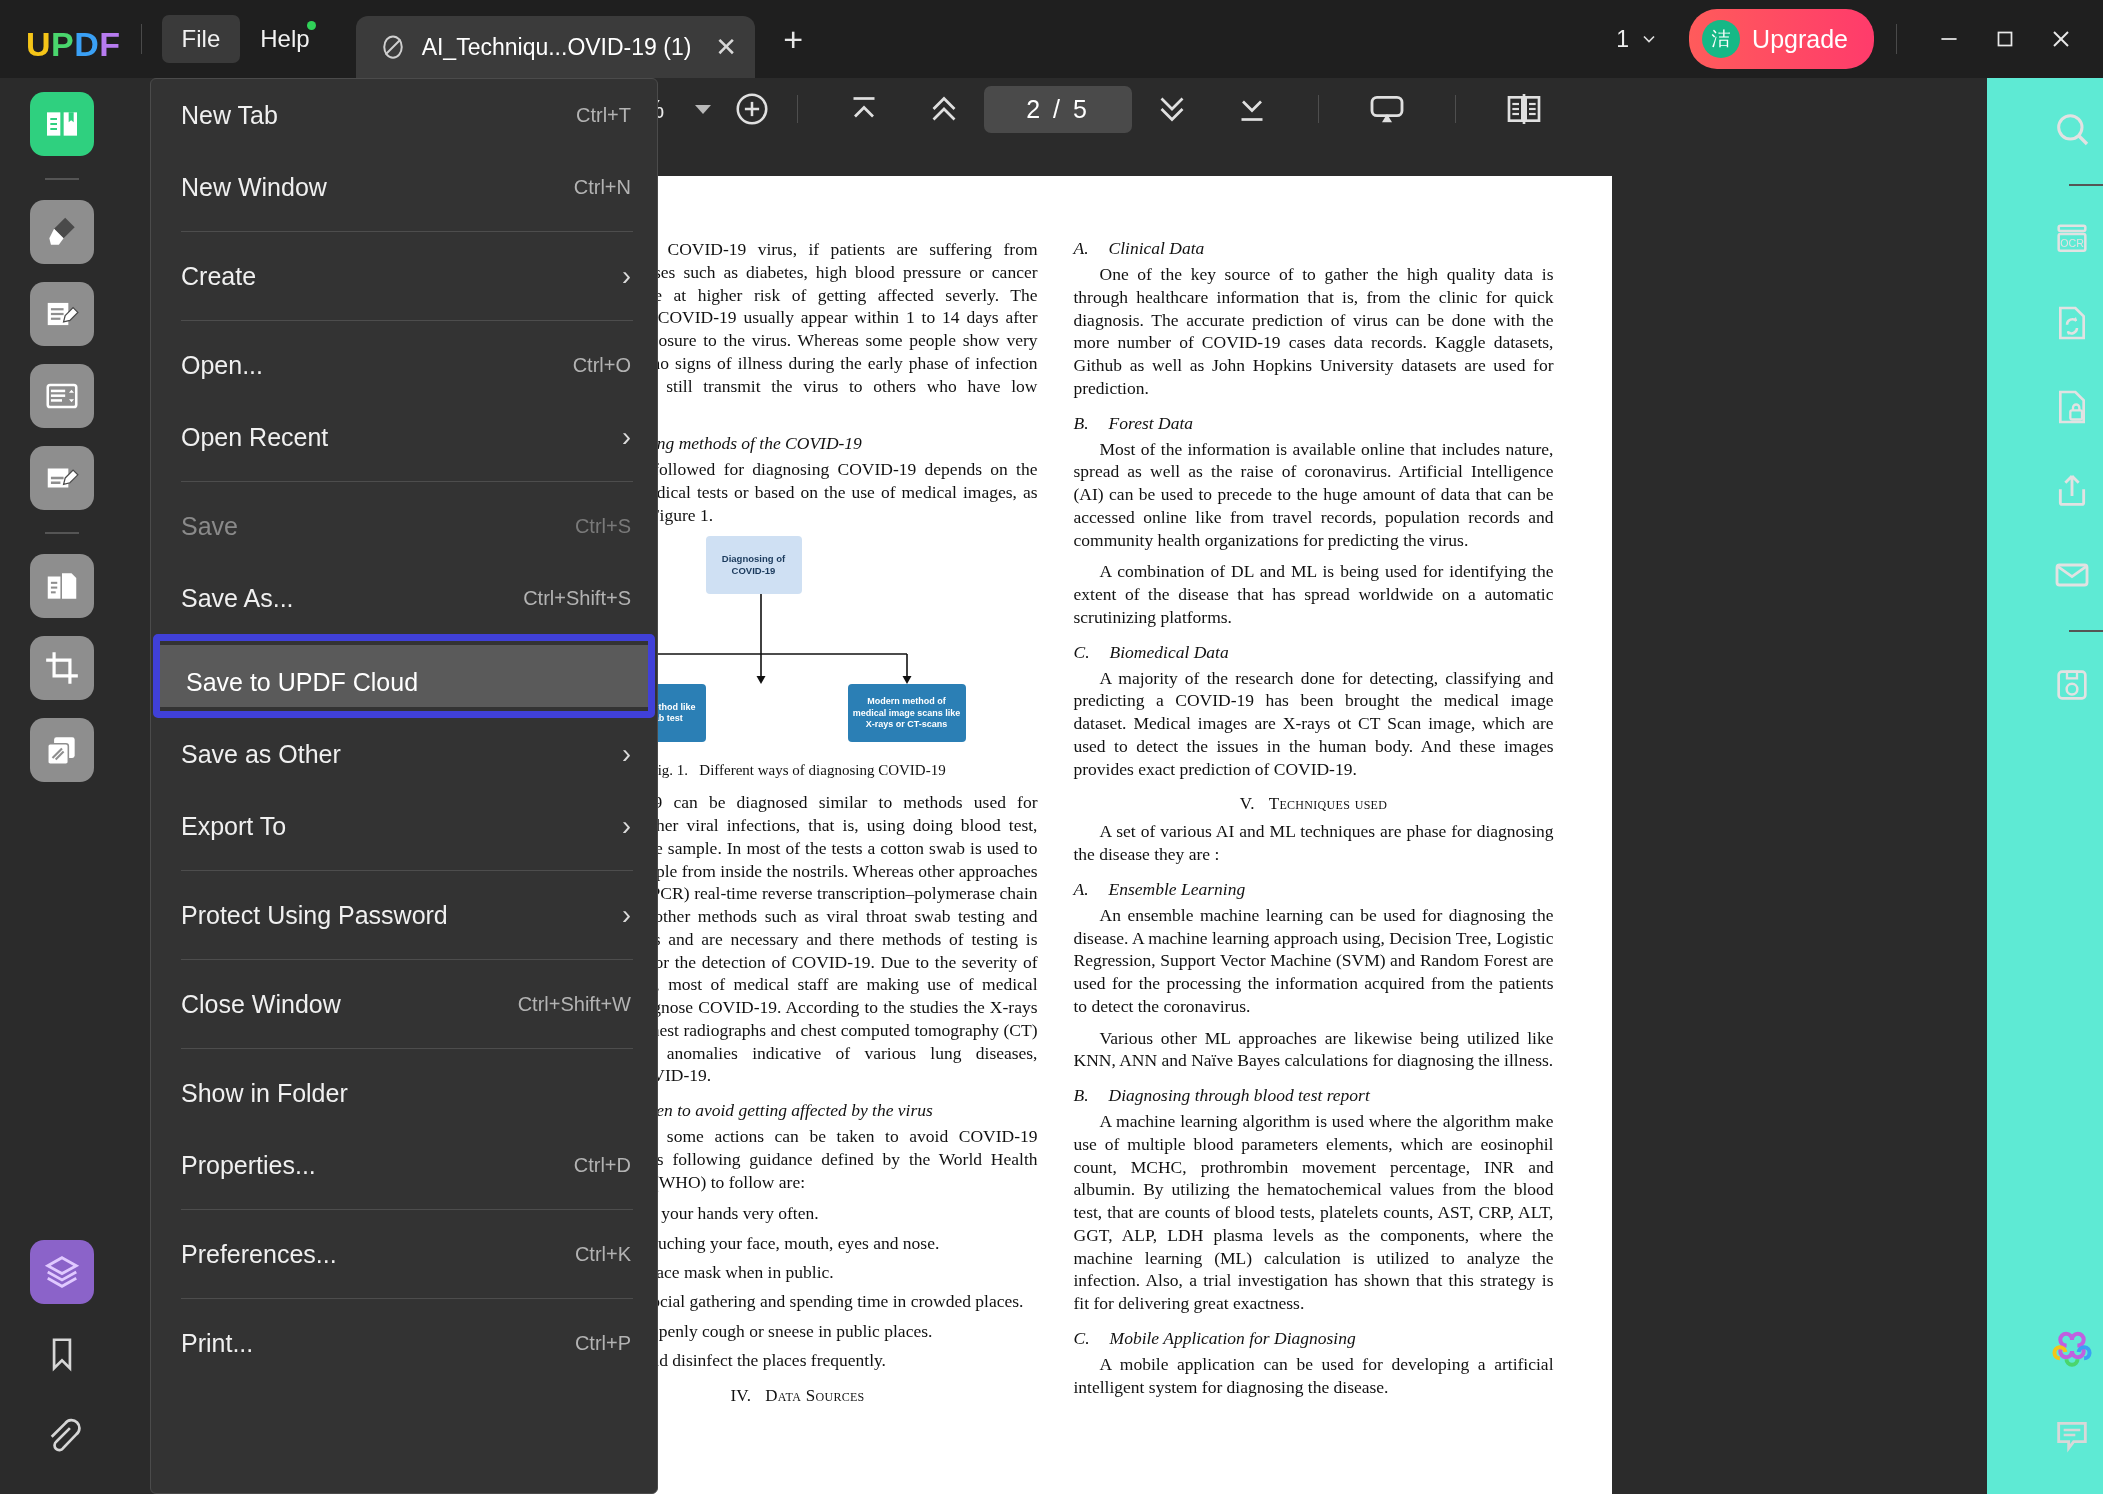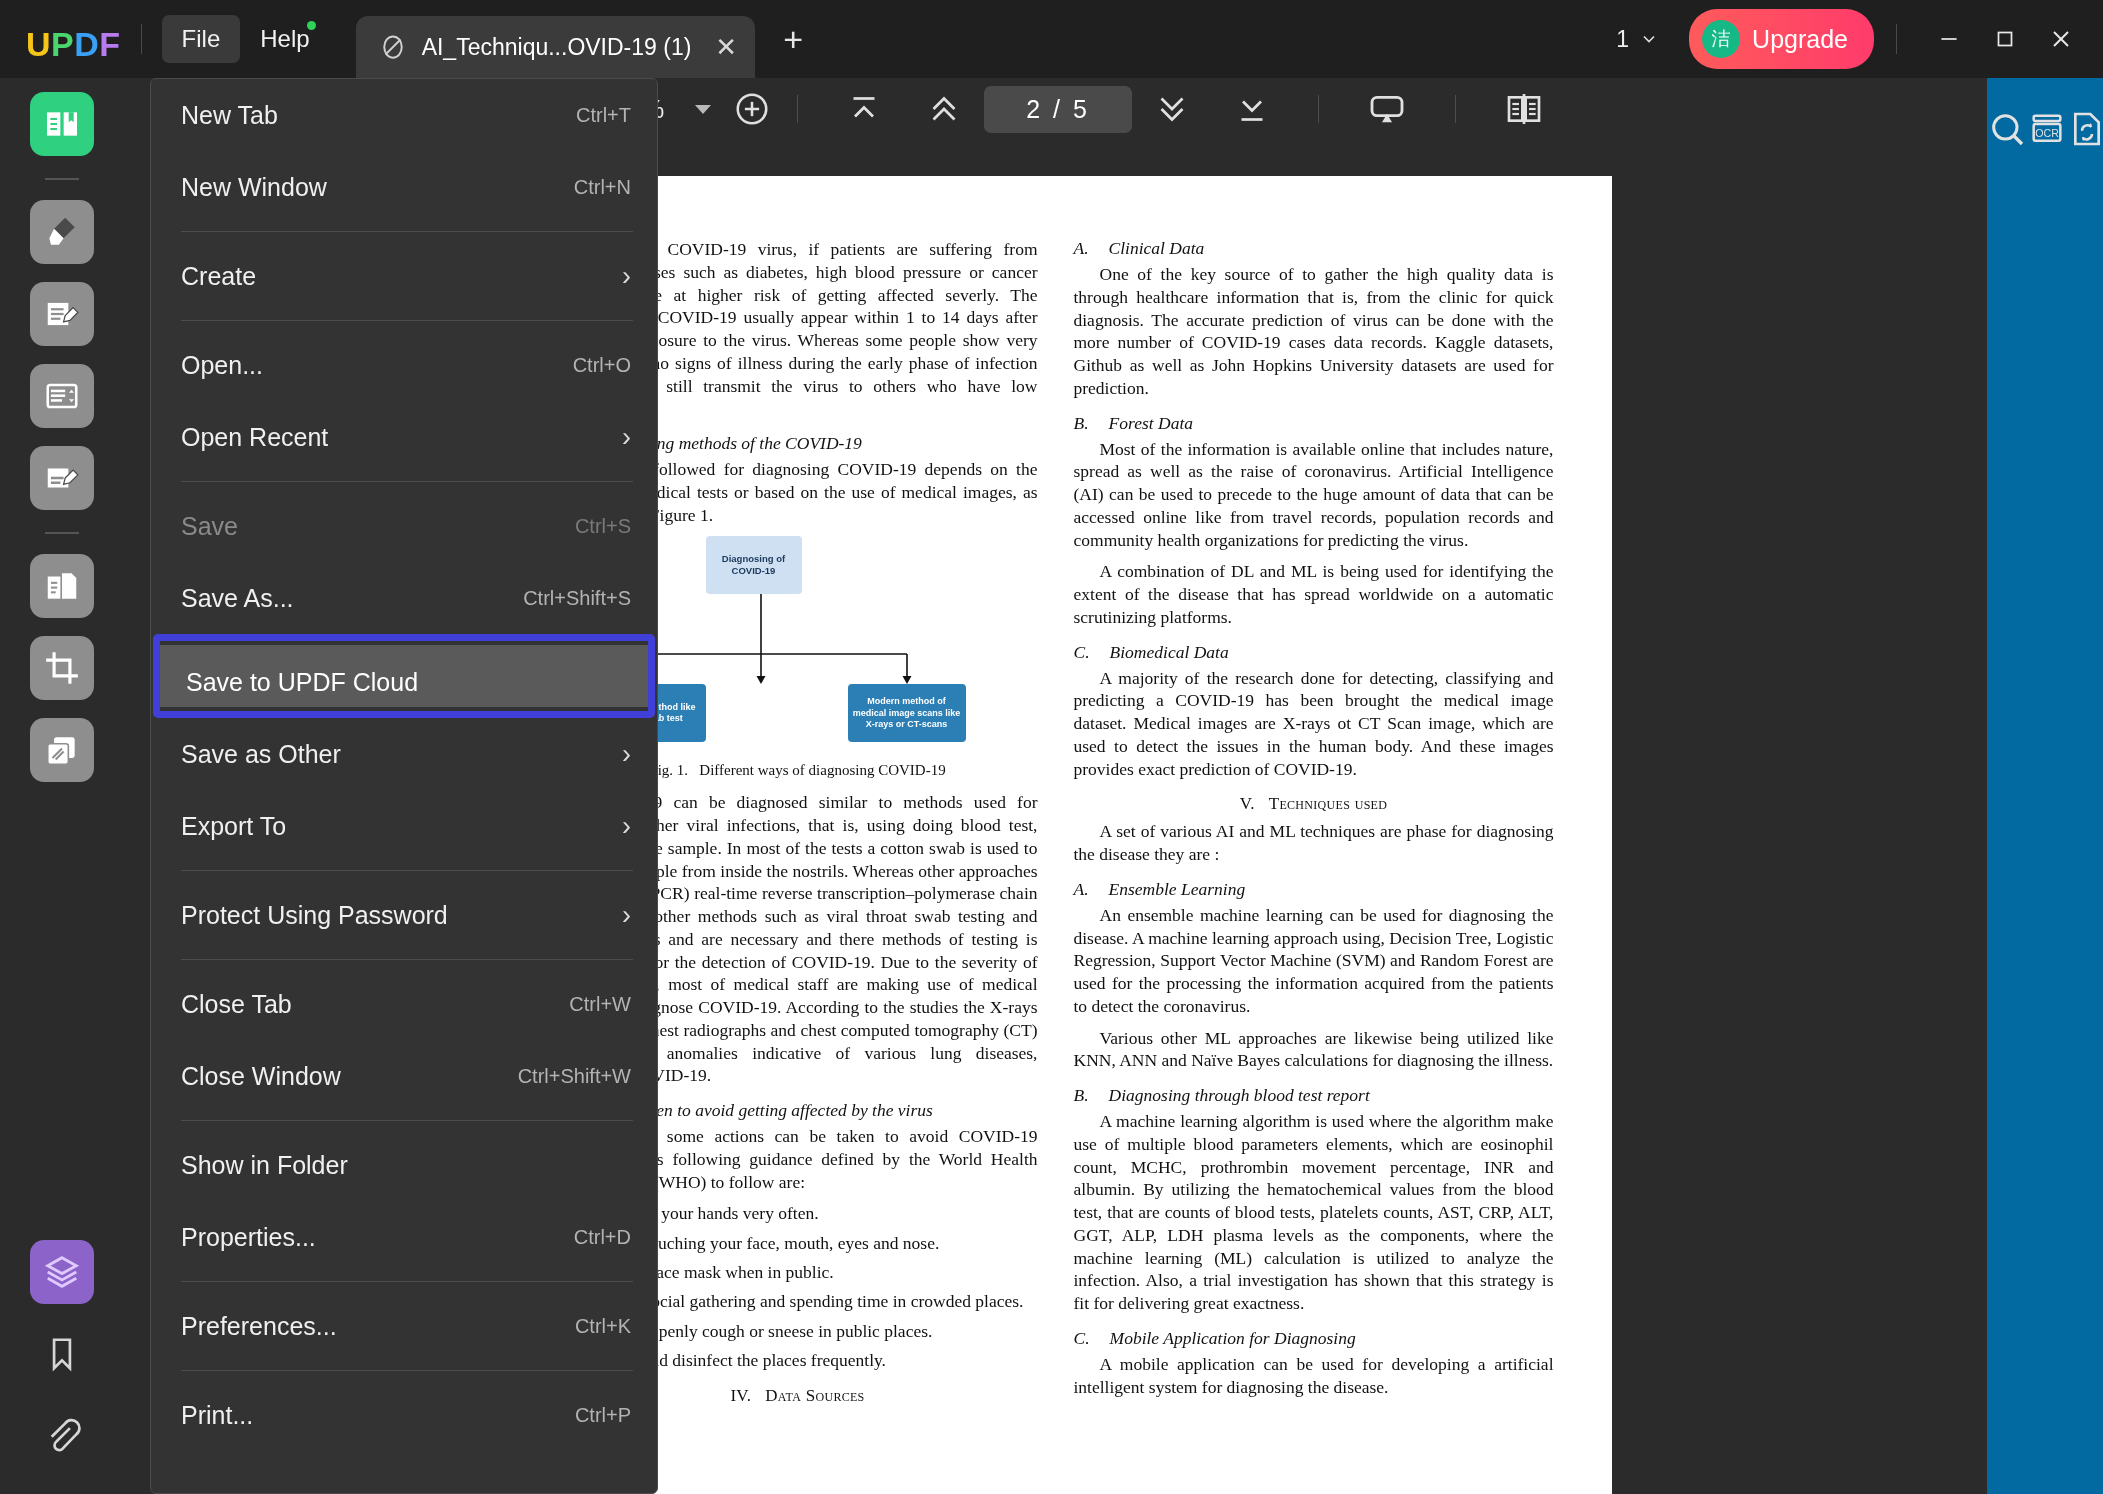--- a/index.html
+++ b/index.html
@@ -68,21 +68,21 @@
   }
   .lsbtn.green { background: #2fd07f; }
   .lsbtn.purple { background: #8b63c9; }
   .lsbtn.plain { background: transparent; }
   .lsep { width: 34px; height: 2px; background: #555; margin: 4px 0 20px 0; }
   .lspacer { flex: 1; }
 
   
   .rsidebar {
     position: absolute; right: 0; top: 78px; width: 116px; height: 1416px;
-    background: #0369a1; display: flex; flex-direction: row; align-items: flex-start;
+    background: #5eead4; display: flex; flex-direction: column; align-items: flex-end;
     padding-top: 20px;
   }
   .rsbtn {
     width: 62px; height: 62px; margin-bottom: 22px;
     display: flex; align-items: center; justify-content: center; cursor: pointer;
   }
   .rsep { width: 34px; height: 2px; background: #555; margin: 2px 0 22px 0; }
 
   
   .toolbar {
@@ -572,24 +572,20 @@
         <span>Export To</span>
         <span class="arrow">›</span>
       </div>
       <div class="msep"></div>
       <div class="mi">
         <span>Protect Using Password</span>
         <span class="arrow">›</span>
       </div>
       <div class="msep"></div>
       <div class="mi">
-        <span>Close Tab</span>
-        <span class="sk">Ctrl+W</span>
-      </div>
-      <div class="mi">
         <span>Close Window</span>
         <span class="sk">Ctrl+Shift+W</span>
       </div>
       <div class="msep"></div>
       <div class="mi">
         <span>Show in Folder</span>
       </div>
       <div class="mi">
         <span>Properties...</span>
         <span class="sk">Ctrl+D</span>

